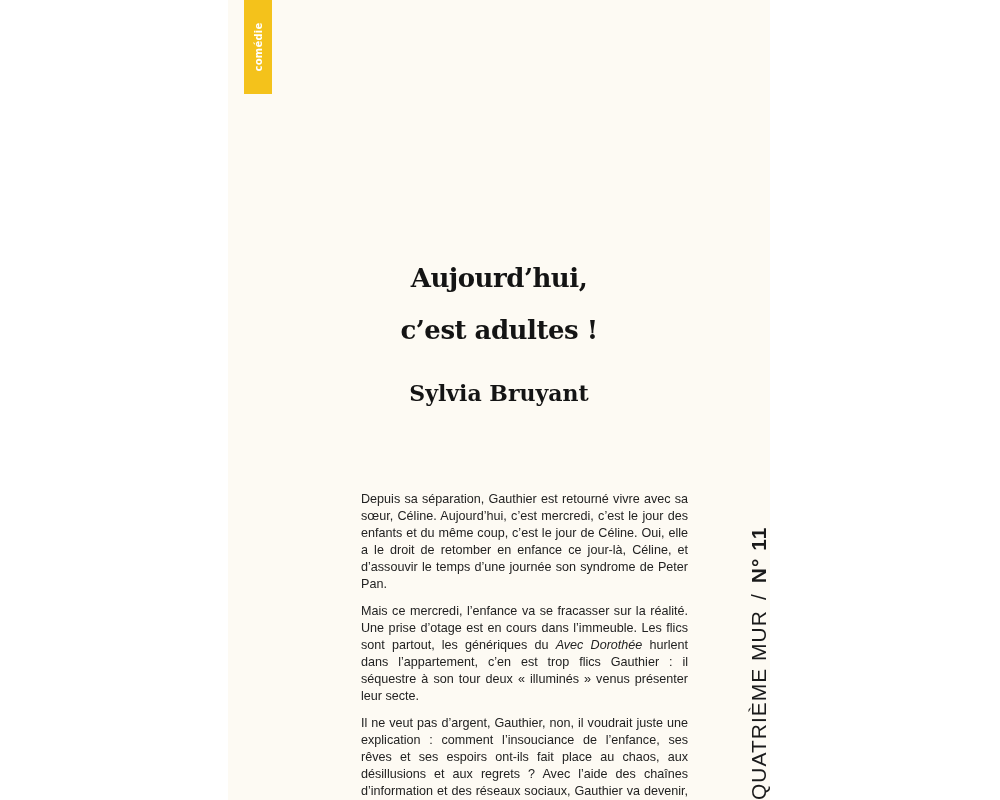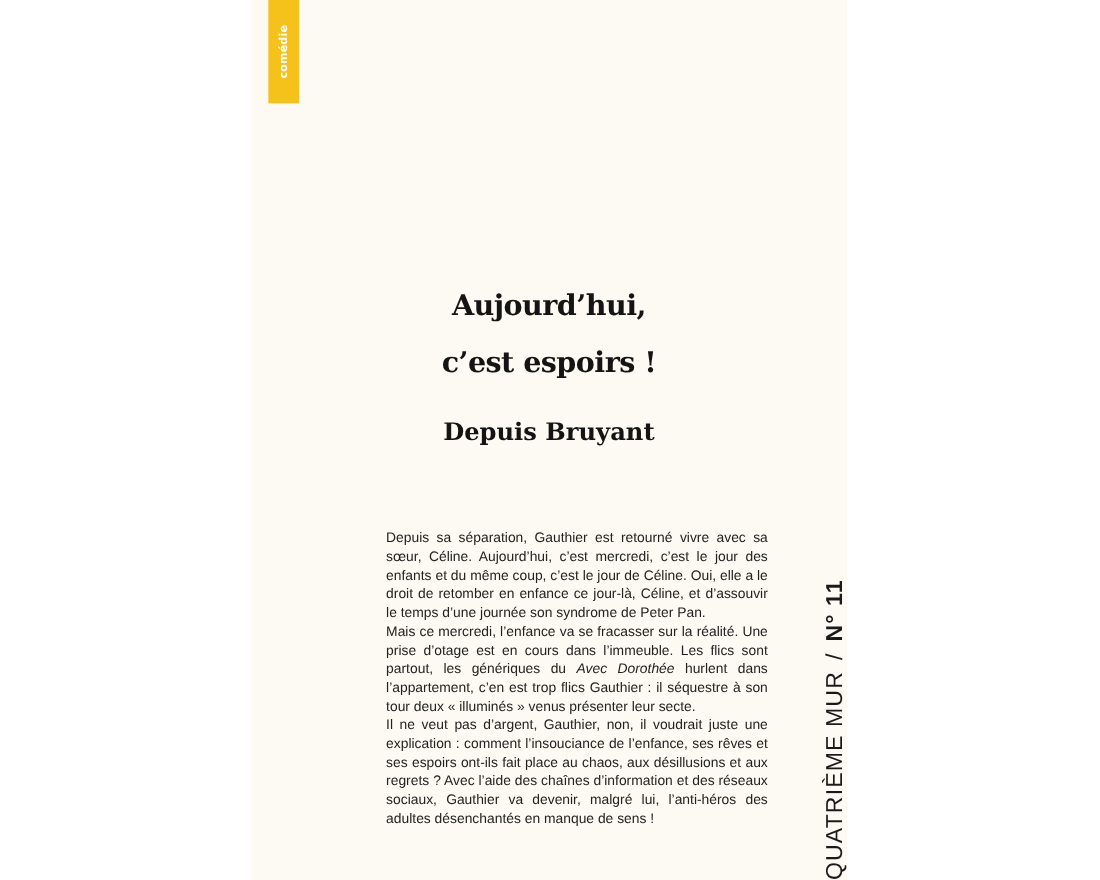--- a/index.html
+++ b/index.html
@@ -61,21 +61,21 @@
       position: absolute;
       left: 123px; top: 481px;
       width: 347px;
       font-family: "Liberation Sans", sans-serif;
       font-size: 12.6px;
       line-height: 17px;
       color: #222222;
       text-align: justify;
       hyphens: auto;
     }
-    .blurb p { margin: 0; }
+    .blurb p { margin: 10px; }
     .blurb em { font-style: italic; }
     .collection {
       position: absolute;
       left: 519px; top: 800px;
       transform-origin: 0 0;
       transform: rotate(-90deg);
       white-space: nowrap;
       font-family: "Liberation Sans", sans-serif;
       font-size: 21px;
       line-height: 24px;
@@ -88,24 +88,24 @@
 </head>
 <body>
 
 <div class="cover">
   <div class="genre-band">
     <span class="genre-label">comédie</span>
   </div>
 
   <h1 class="title" style="margin:0;">
     <span>Aujourd’hui,</span>
-    <span>c’est espoirs !</span>
+    <span>c’est adultes !</span>
   </h1>
 
-  <div class="author">Depuis Bruyant</div>
+  <div class="author">Sylvia Bruyant</div>
 
   <div class="blurb">
     <p>Depuis sa séparation, Gauthier est retourné vivre avec sa sœur, Céline. Aujourd’hui, c’est mercredi, c’est le jour des enfants et du même coup, c’est le jour de Céline. Oui, elle a le droit de retomber en enfance ce jour-là, Céline, et d’assouvir le temps d’une journée son syndrome de Peter Pan.</p>
     <p><span>Mais ce mercredi, l’enfance va se fracasser sur la réalité. Une prise d’otage est en cours dans l’immeuble. Les flics sont partout, les génériques du </span><em>Avec Dorothée</em><span> hurlent dans l’appartement, c’en est trop flics Gauthier : il séquestre à son tour deux « illuminés » venus présenter leur secte.</span></p>
     <p>Il ne veut pas d’argent, Gauthier, non, il voudrait juste une explication : comment l’insouciance de l’enfance, ses rêves et ses espoirs ont-ils fait place au chaos, aux désillusions et aux regrets ? Avec l’aide des chaînes d’information et des réseaux sociaux, Gauthier va devenir, malgré lui, l’anti-héros des adultes désenchantés en manque de sens !</p>
   </div>
 
   <div class="collection">
     <span>QUATRIÈME MUR</span><span class="sep">/</span><span class="num">N° 11</span>
   </div>

